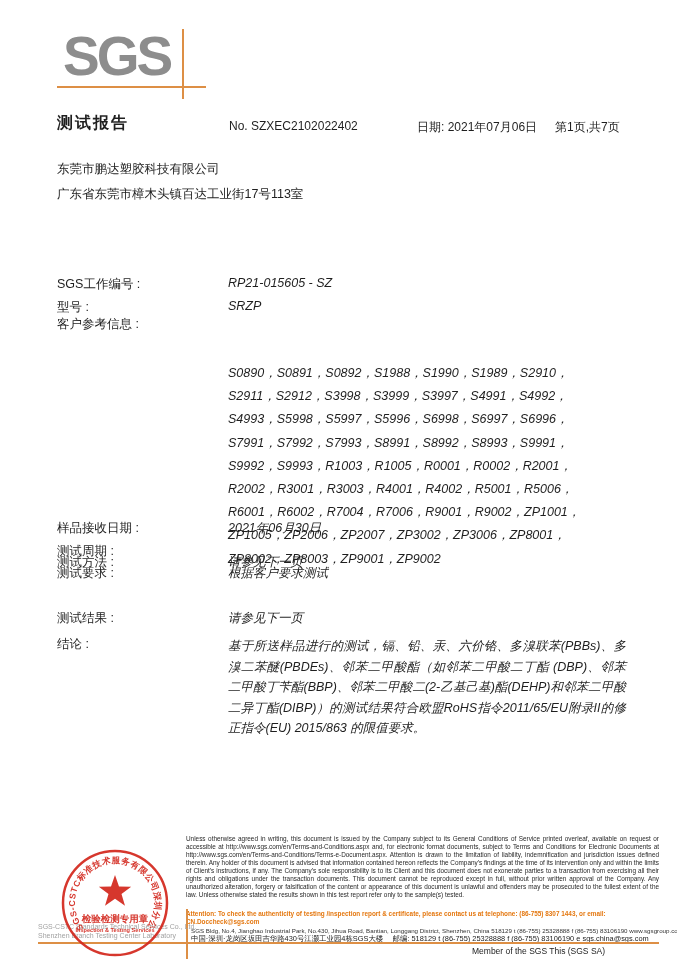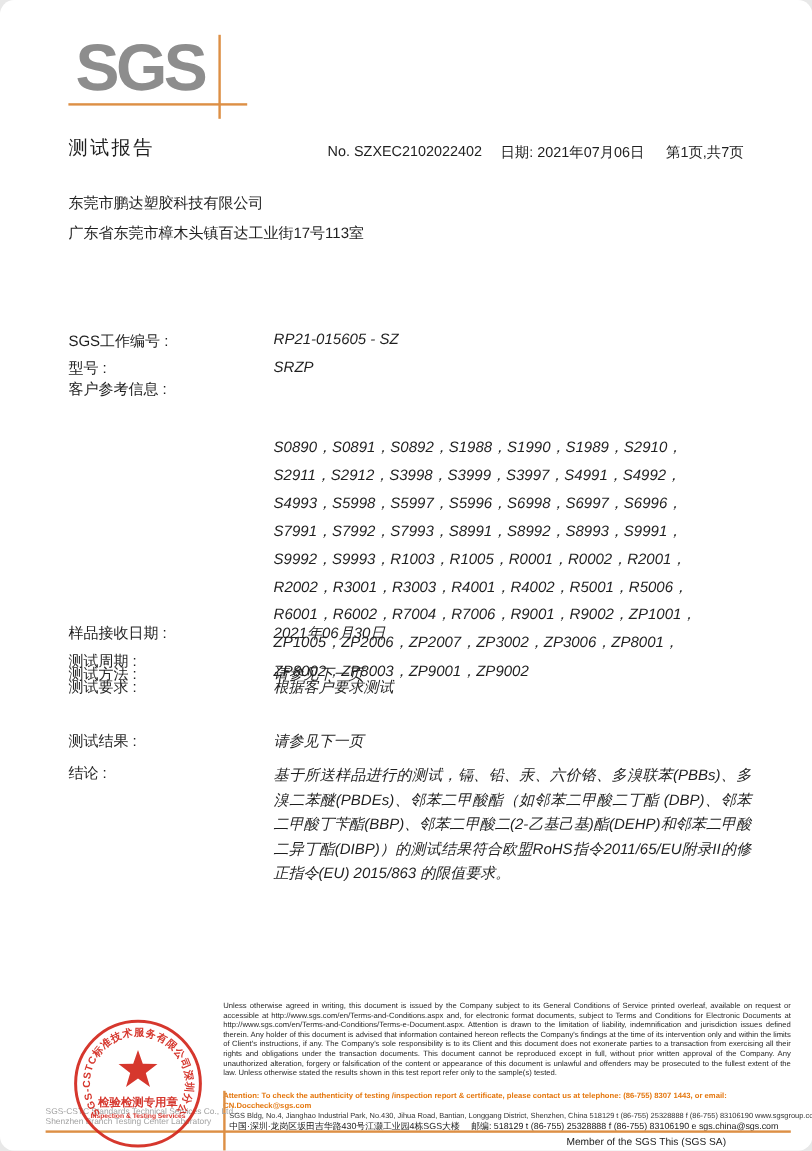--- a/index.html
+++ b/index.html
@@ -1,30 +1,30 @@
 <!DOCTYPE html>
 <html><head>
 <meta charset="utf-8">
 <style>
   * { margin:0; padding:0; box-sizing:border-box; }
   html,body { background:#e8e8e8; }
   .page {
     position:relative; width:677px; height:959px; margin:0 auto;
     background:#ffffff; overflow:hidden;
-    font-family:"Liberation Sans","DejaVu Sans",sans-serif; color:#1f1f1f;border-radius:12px;
+    font-family:"Liberation Sans","DejaVu Sans",sans-serif; color:#1f1f1f;
   }
   .logo-text {
     position:absolute; left:63px; top:24px;
     font-size:55px; font-weight:bold; letter-spacing:-3px; color:#8d8d8d;
   }
   .logo-hline { position:absolute; left:57px; top:86px; width:149px; height:2px; background:#dd8f45; }
   .logo-vline { position:absolute; left:182px; top:29px; width:2px; height:70px; background:#dd8f45; }
 
-  .report-title { position:absolute; left:57px; top:113px; font-size:16px; font-weight:normal; letter-spacing:2px; }
-  .report-no   { position:absolute; left:229px; top:119px; font-size:12px;margin-left:44px; }
+  .report-title { position:absolute; left:57px; top:113px; font-size:16px; font-weight:bold; letter-spacing:2px; }
+  .report-no   { position:absolute; left:229px; top:119px; font-size:12px; }
   .report-date { position:absolute; left:417px; top:119px; font-size:12px; }
   .report-page { position:absolute; left:555px; top:119px; font-size:12px; }
 
   .applicant-name    { position:absolute; left:57px; top:161px; font-size:12.5px; }
   .applicant-address { position:absolute; left:57px; top:186px; font-size:12.5px; }
   .sample-statement  { position:absolute; left:57px; top:249px; font-size:12.5px; }
 
   .flabel { position:absolute; left:57px;  font-size:12.5px; }
   .fvalue { position:absolute; left:228px; font-size:12.5px;font-style:italic; }
   .t0 { top:276px; } .t1 { top:299px; } .t2 { top:316px; }

